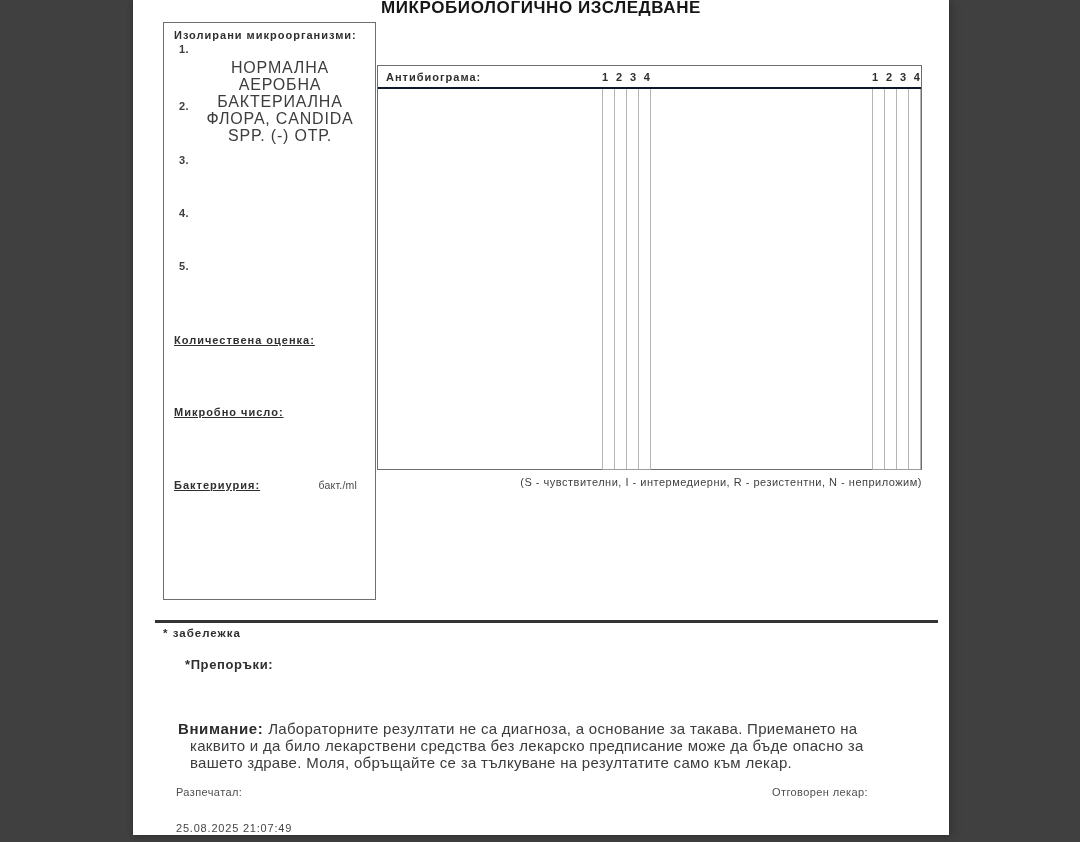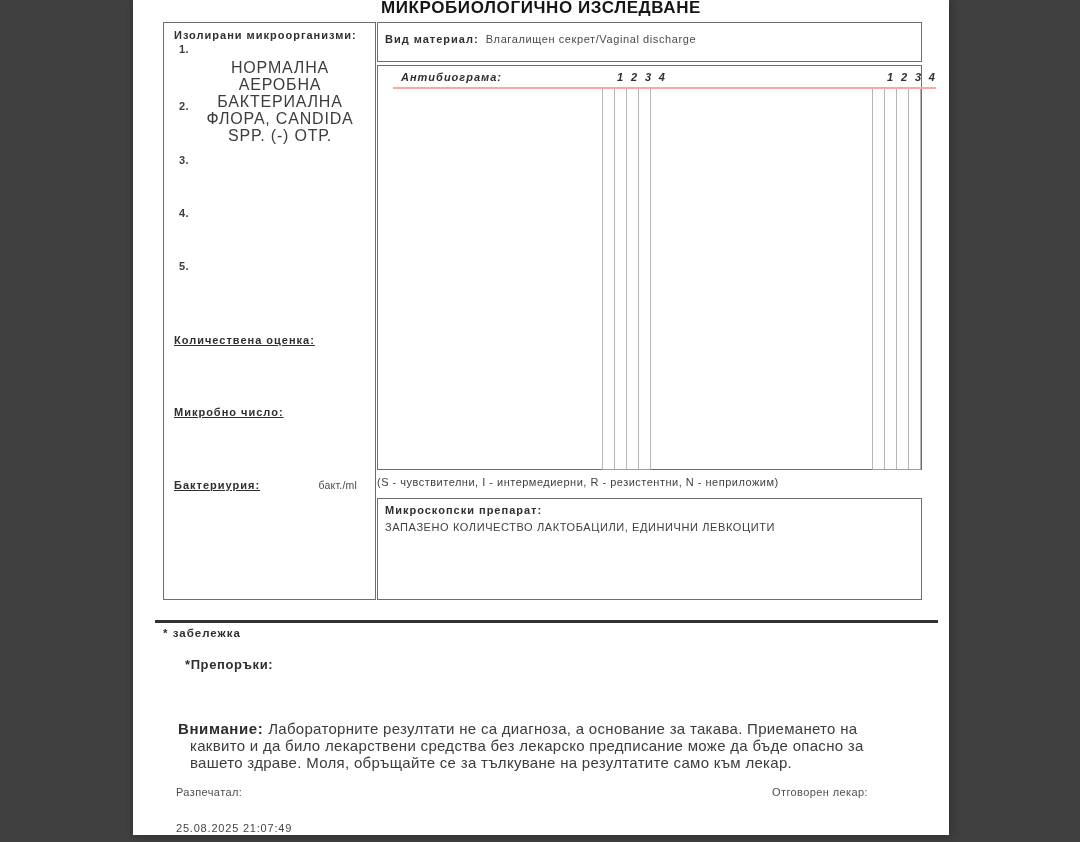--- a/index.html
+++ b/index.html
@@ -26,28 +26,28 @@
 
   
   .lp-header { position:absolute; left:10px; top:6px; }
   .iso-item  { position:absolute; left:10px; display:flex; }
   .iso-num   { font-weight:bold; color:#3d3d3d; font-size:11px; width:20px; flex:none; letter-spacing:.5px; }
   .iso-text  { color:#3d3d3d; font-size:16px; letter-spacing:.8px; line-height:17px; width:172px;margin-top:16px; }
   .lp-label  { position:absolute; left:10px;text-decoration:underline; }
   .unit      { position:absolute; right:18px; top:456px; color:#4a4a4a; font-size:10.5px; letter-spacing:.2px; }
 
   
-  .abg-header { position:absolute; left:15px; top:0; width:100%; height:23px; border-bottom:2px solid #fca5a5;font-style:italic; }
+  .abg-header { position:absolute; left:0; top:0; width:100%; height:23px; border-bottom:2px solid #0f172a; }
   .abg-label  { position:absolute; left:8px; top:5px; }
   .abg-nums   { position:absolute; top:5px; width:48px; display:flex; justify-content:space-between;
                 font-weight:bold; font-size:11px; color:#2f2f2f; }
   .abg-cols   { position:absolute; top:23px; height:381px; width:49px; display:flex; border-bottom:1px solid #9d9d9d; }
   .abg-cell   { flex:1; border-left:1px solid #b5b5b5; }
   .abg-cell:last-child { border-right:1px solid #b5b5b5; }
-  .legend { left:244px; top:476px; width:545px; text-align:left; color:#3f3f3f; font-size:11px; letter-spacing:.5px; }
+  .legend { left:244px; top:476px; width:545px; text-align:right; color:#3f3f3f; font-size:11px; letter-spacing:.5px; }
 
   
   .micro-label { position:absolute; left:7px; top:5px; }
   .micro-value { position:absolute; left:7px; top:22px; color:#3f3f3f; font-size:11px; letter-spacing:.6px; }
 
   
   .rule { left:22px; top:620px; width:783px; height:3px; background:#333; }
   .note-label { left:30px; top:627px; font-size:11.5px; letter-spacing:1px; }
   .reco-label { left:52px; top:657px; font-size:13px; letter-spacing:.6px; }
   .warning { left:45px; top:720px; width:736px; font-size:15px; color:#3c3c3c; line-height:17px;
@@ -91,26 +91,20 @@
         <span class="iso-num">5.</span>
         <span class="iso-text"></span>
       </div>
 
       <div class="lp-label lbl" style="top:311px">Количествена оценка:</div>
       <div class="lp-label lbl" style="top:383px">Микробно число:</div>
       <div class="lp-label lbl" style="top:456px">Бактериурия:</div>
       <div class="unit">бакт./ml</div>
     </div>
 
-    <div class="box material-box">
-      <div class="abs" style="left:7px; top:6px;">
-        <span class="lbl">Вид материал: </span>
-        <span class="val" style="margin-left:3px">Влагалищен секрет/Vaginal discharge</span>
-      </div>
-    </div>
 
     <div class="box abg-box">
       <div class="abg-header">
         <span class="abg-label lbl">Антибиограма:</span>
         <span class="abg-nums" style="left:224px">
           <span>1</span>
           <span>2</span>
           <span>3</span>
           <span>4</span>
         </span>
@@ -130,24 +124,20 @@
       <div class="abg-cols" style="left:494px">
         <div class="abg-cell"></div>
         <div class="abg-cell"></div>
         <div class="abg-cell"></div>
         <div class="abg-cell"></div>
       </div>
     </div>
 
     <div class="abs legend">(S - чувствителни, I - интермедиерни, R - резистентни, N - неприложим)</div>
 
-    <div class="box micro-box">
-      <div class="micro-label lbl">Микроскопски препарат:</div>
-      <div class="micro-value">ЗАПАЗЕНО КОЛИЧЕСТВО ЛАКТОБАЦИЛИ, ЕДИНИЧНИ ЛЕВКОЦИТИ</div>
-    </div>
 
     <div class="abs rule"></div>
     <div class="abs lbl note-label">* забележка</div>
     <div class="abs lbl reco-label">*Препоръки:</div>
 
     <div class="abs warning">
       <span class="w-lbl">Внимание: </span>
       <span>Лабораторните резултати не са диагноза, а основание за такава. Приемането на каквито и да било лекарствени средства без лекарско предписание може да бъде опасно за вашето здраве. Моля, обръщайте се за тълкуване на резултатите само към лекар.</span>
     </div>
 

